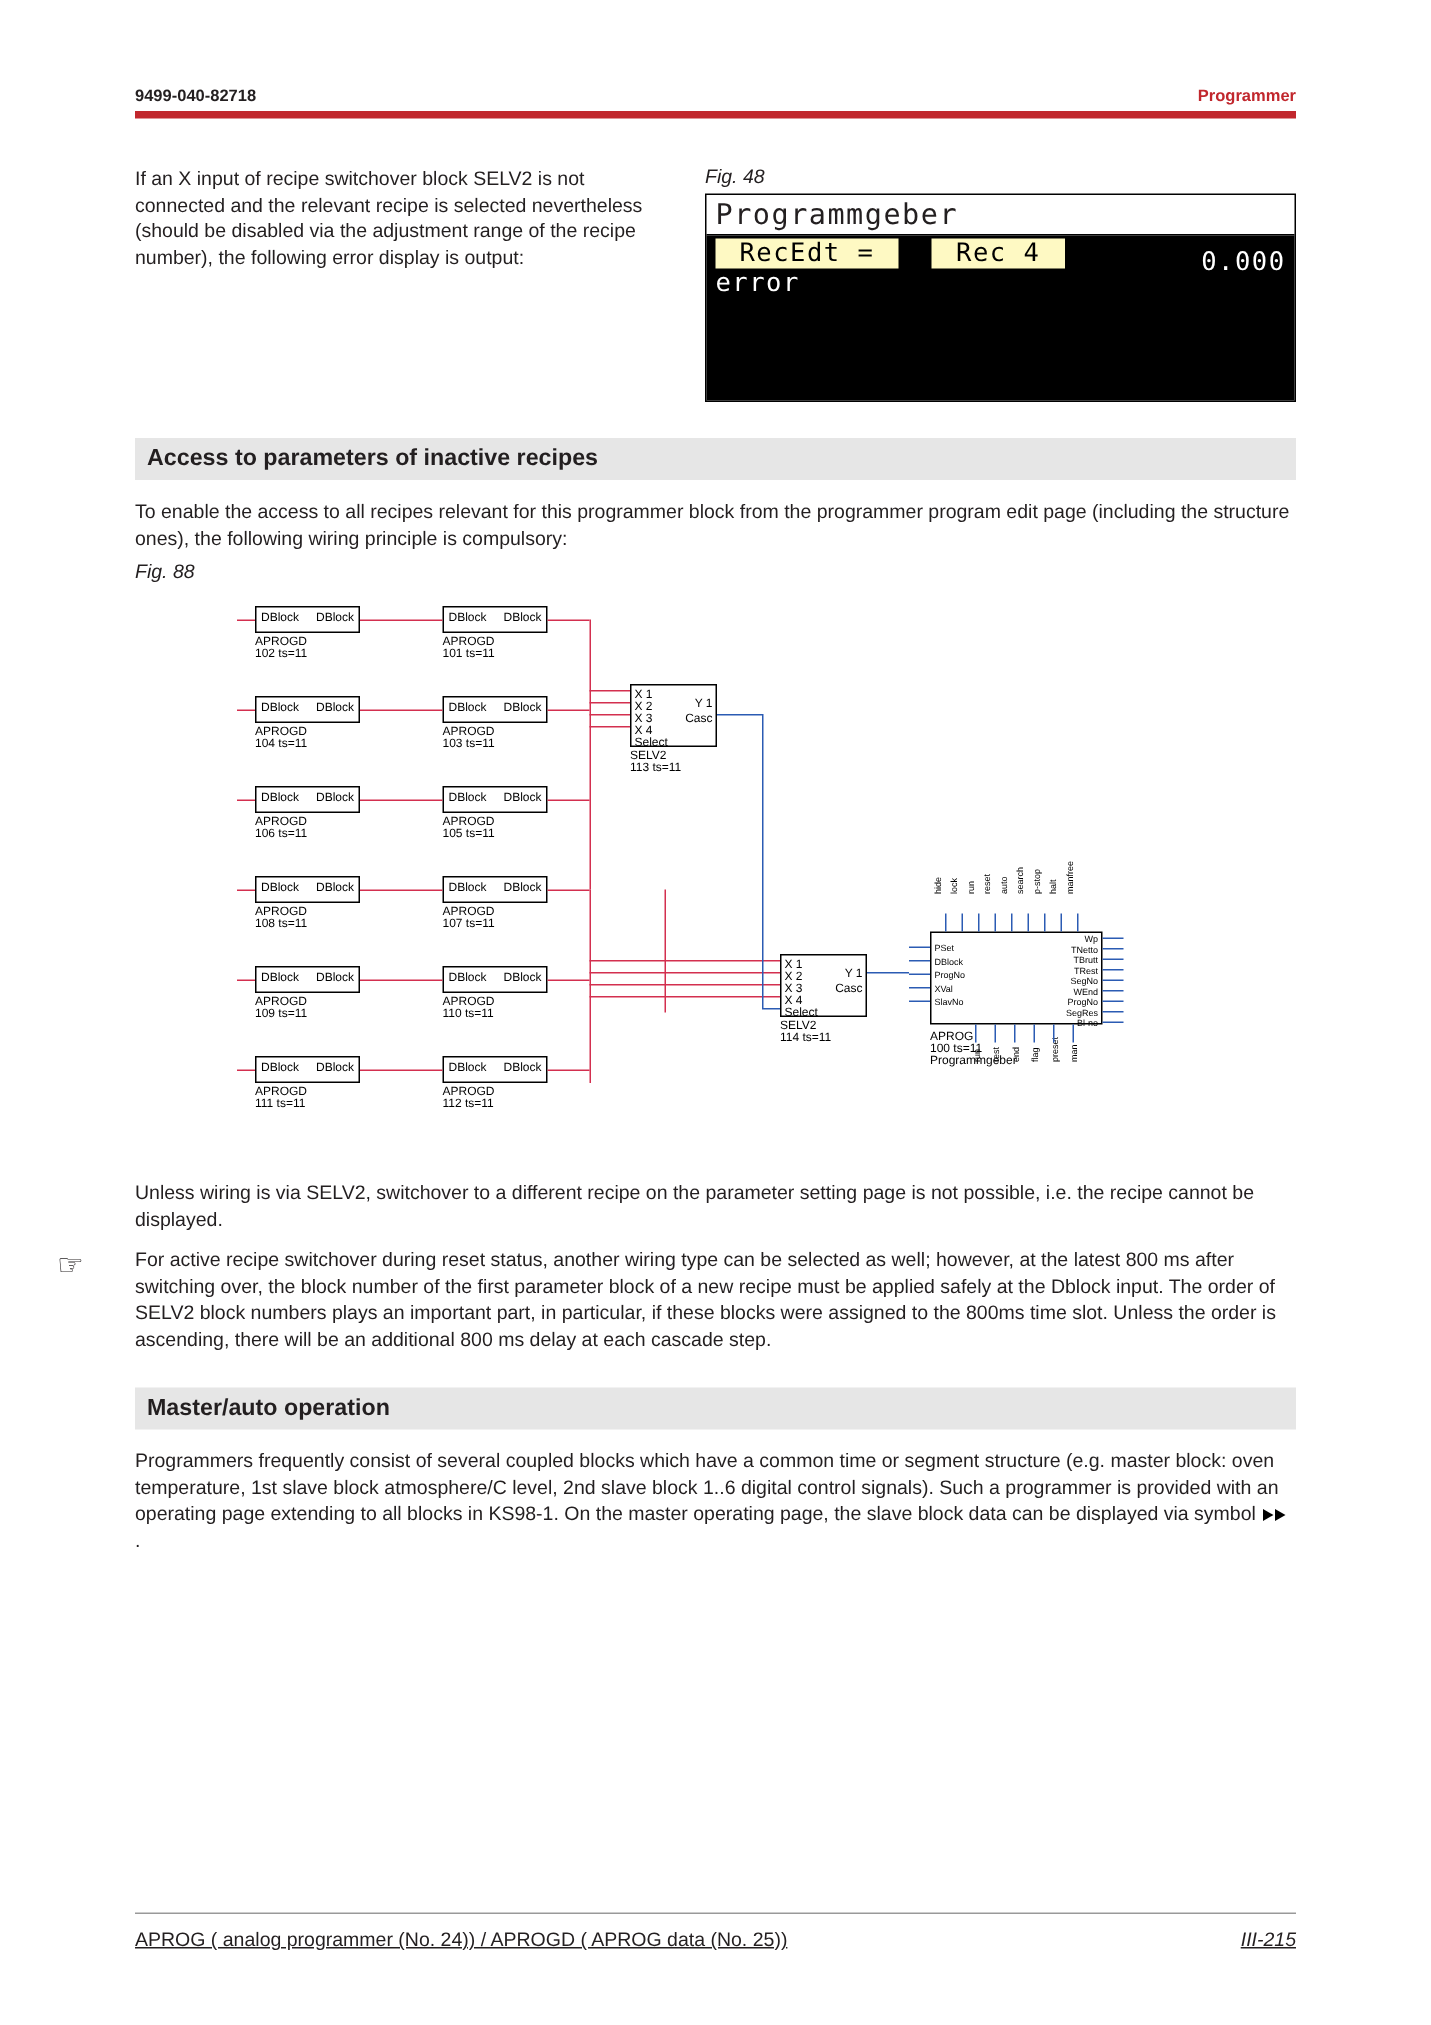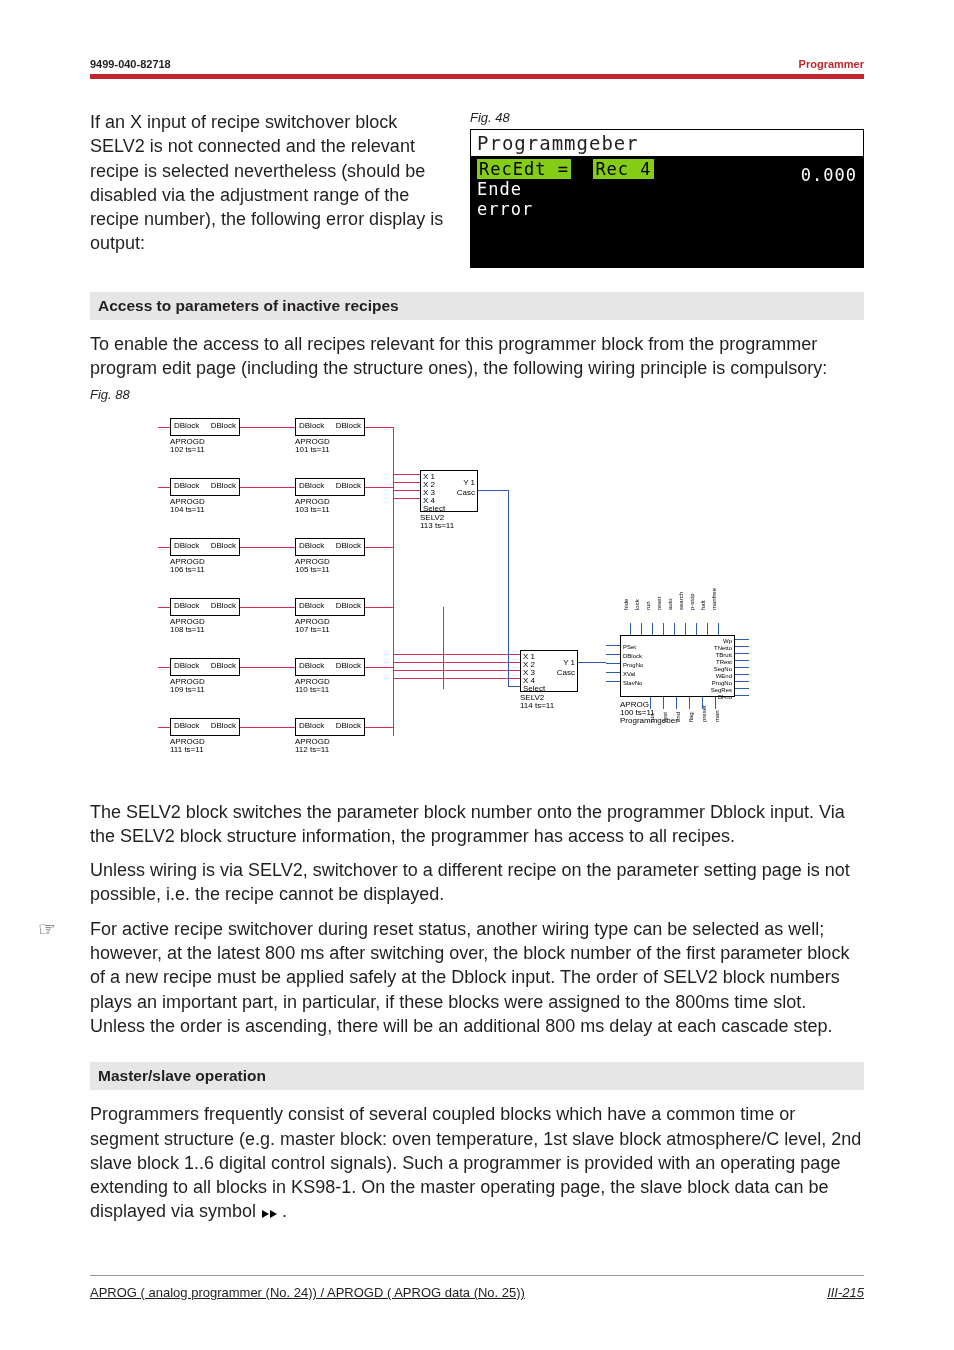--- a/index.html
+++ b/index.html
@@ -9,29 +9,29 @@
     background: white;
     font-family: 'Helvetica Neue', Arial, sans-serif;
     color: #231f20;
     position: relative;
     overflow: hidden;
   }
   .hdr { position: absolute; top: 58px; left: 90px; right: 90px; display: flex; justify-content: space-between; font-size: 11px; font-weight: bold; }
   .hdr-right { color: #c1272d; padding-left: 43px; }
   .hrule { position: absolute; top: 74px; left: 90px; right: 90px; height: 5px; background: #c1272d; }
   .body-area { position: absolute; top: 110px; left: 90px; right: 90px; }
-  .para { font-size: 18px; line-height: 1.35; font-weight: 300; }
+  .para { font-size: 13px; line-height: 1.35; font-weight: 300; }
   .intro-block { display: flex; gap: 20px; }
   .intro-left { width: 360px; }
   .intro-right { flex: 1; }
   .fignum { font-style: italic; font-size: 13px; margin-bottom: 4px; display: block; }
   .device-box { border: 1px solid #000; }
   .device-title { font-family: monospace; font-size: 19px; letter-spacing: 1px; padding: 2px 6px; border-bottom: 1px solid #000; }
   .device-body { background: #000; color: #fff; font-family: monospace; font-size: 17px; letter-spacing: 1px; padding: 2px 6px 16px 6px; height: 110px; position: relative; }
-  .device-body .selrow { background: #84cc16; color: #000; display: inline-block; padding: 0 2px; }
+  .device-body .selrow { background: #fef9c3; color: #000; display: inline-block; padding: 0 16px; }
   .device-body .right-val { position: absolute; right: 6px; top: 8px; }
   .section-head { background: #e6e6e6; font-size: 15.5px; font-weight: bold; padding: 5px 8px; margin-top: 24px; margin-bottom: 12px; }
   .fig47-wrap { display: flex; align-items: flex-start; }
   .fig47-caption { width: 52px; padding-top: 6px; }
   .diagram { position: relative; width: 640px; height: 380px; margin-left: 60px; margin-top: 4px; margin-bottom: 10px; font-family: Arial, sans-serif; font-size: 8px; color: #000; }
   .dblock { position: absolute; border: 1px solid #000; width: 70px; height: 18px; }
   .dblock .in { position: absolute; left: 3px; top: 2px; }
   .dblock .out { position: absolute; right: 3px; top: 2px; }
   .lbl { position: absolute; line-height: 1; }
   .sel-box { position: absolute; border: 1px solid #000; width: 58px; height: 42px; }
@@ -67,21 +67,20 @@
     </div>
     <div class="intro-right">
       <span class="fignum">Fig. 48</span>
       <div class="device-box">
         <div class="device-title">Programmgeber</div>
         <div class="device-body">
           <div>
             <span class="selrow">RecEdt =</span>&nbsp;&nbsp;<span class="selrow">Rec   4</span>
           </div>
           <div class="right-val">0.000</div>
-          <div>Ende</div>
           <div>error</div>
         </div>
       </div>
     </div>
   </div>
 
   <div class="section-head">Access to parameters of inactive recipes</div>
   <p class="para">To enable the access to all recipes relevant for this programmer block from the programmer program edit page (including the structure ones), the following wiring principle is compulsory:</p>
 
   <div class="fig47-wrap">
@@ -261,29 +260,28 @@
       <div class="wire-vb" style="left: 500px; top: 287px; height: 12px;"></div>
       <div class="wire-vb" style="left: 513px; top: 287px; height: 12px;"></div>
       <div class="wire-vb" style="left: 526px; top: 287px; height: 12px;"></div>
       <div class="wire-vb" style="left: 539px; top: 287px; height: 12px;"></div>
       <div class="wire-vb" style="left: 552px; top: 287px; height: 12px;"></div>
       <div class="wire-vb" style="left: 565px; top: 287px; height: 12px;"></div>
       <div class="wire-hb" style="left: 428px; top: 252px; width: 28px;"></div>
       <div class="wire-vb" style="left: 456px; top: 252px;"></div>
     </div>
 
-  <p class="para" style="margin-bottom:10px">The SELV2 block switches the parameter block number onto the programmer Dblock input.  Via the SELV2 block structure information, the programmer has access to all recipes.</p>
   <p class="para" style="margin-bottom:10px">Unless wiring is via SELV2, switchover to a different recipe on the parameter setting page is not possible, i.e. the recipe cannot be displayed.</p>
 
   <div class="note-block">
     <span class="note-icon">☞</span>
     <p class="para">For active recipe switchover during reset status, another wiring type can be selected as well; however, at the latest 800 ms after switching over, the block number of the first parameter block of a new recipe must be applied safely at the Dblock input. The order of SELV2 block numbers plays an important part, in particular, if these blocks were assigned to the 800ms time slot.   Unless the order is ascending, there will be an additional  800 ms delay at each cascade step.</p>
   </div>
 
-  <div class="section-head">Master/slave operation</div>
+  <div class="section-head">Master/auto operation</div>
   <p class="para">
     <span>Programmers frequently consist of several coupled blocks which have a common time or segment structure  (e.g. master block: oven temperature, 1st slave block atmosphere/C level, 2nd slave block 1..6 digital control signals). Such a programmer is provided with an operating page extending to all blocks in KS98-1. On the master operating page, the slave block data can be displayed via symbol  </span><span class="tri"></span><span class="tri"></span> .
   </p>
 
 </div>
 
 <div class="footer-rule"></div>
 <div class="footer">
   <span>APROG ( analog programmer (No. 24)) / APROGD ( APROG data (No. 25))</span>
   <span class="pn">III-215</span>

